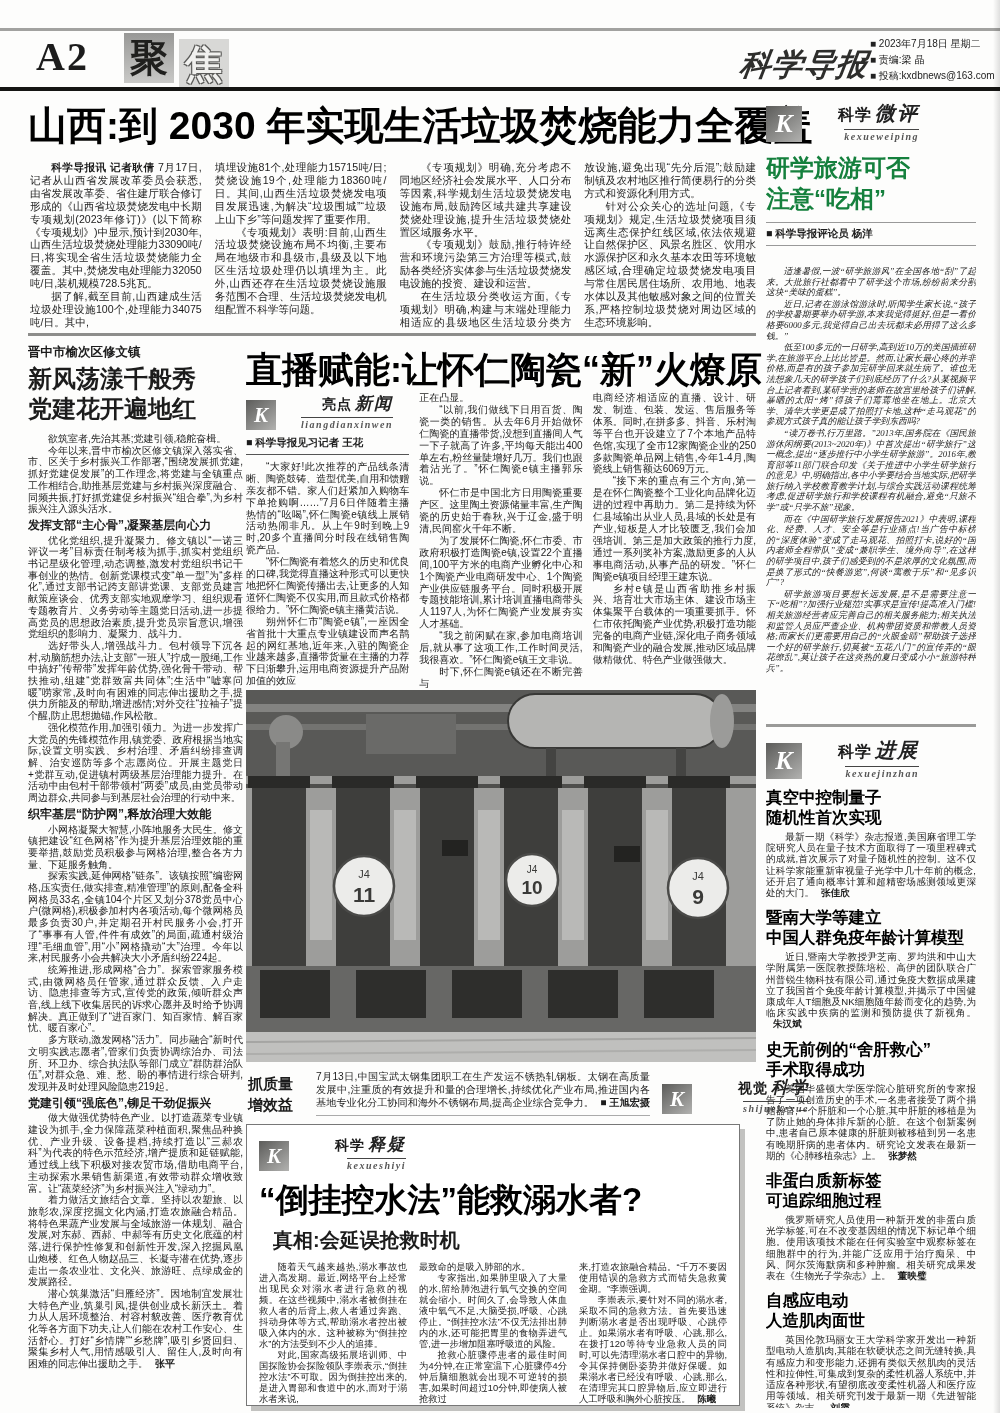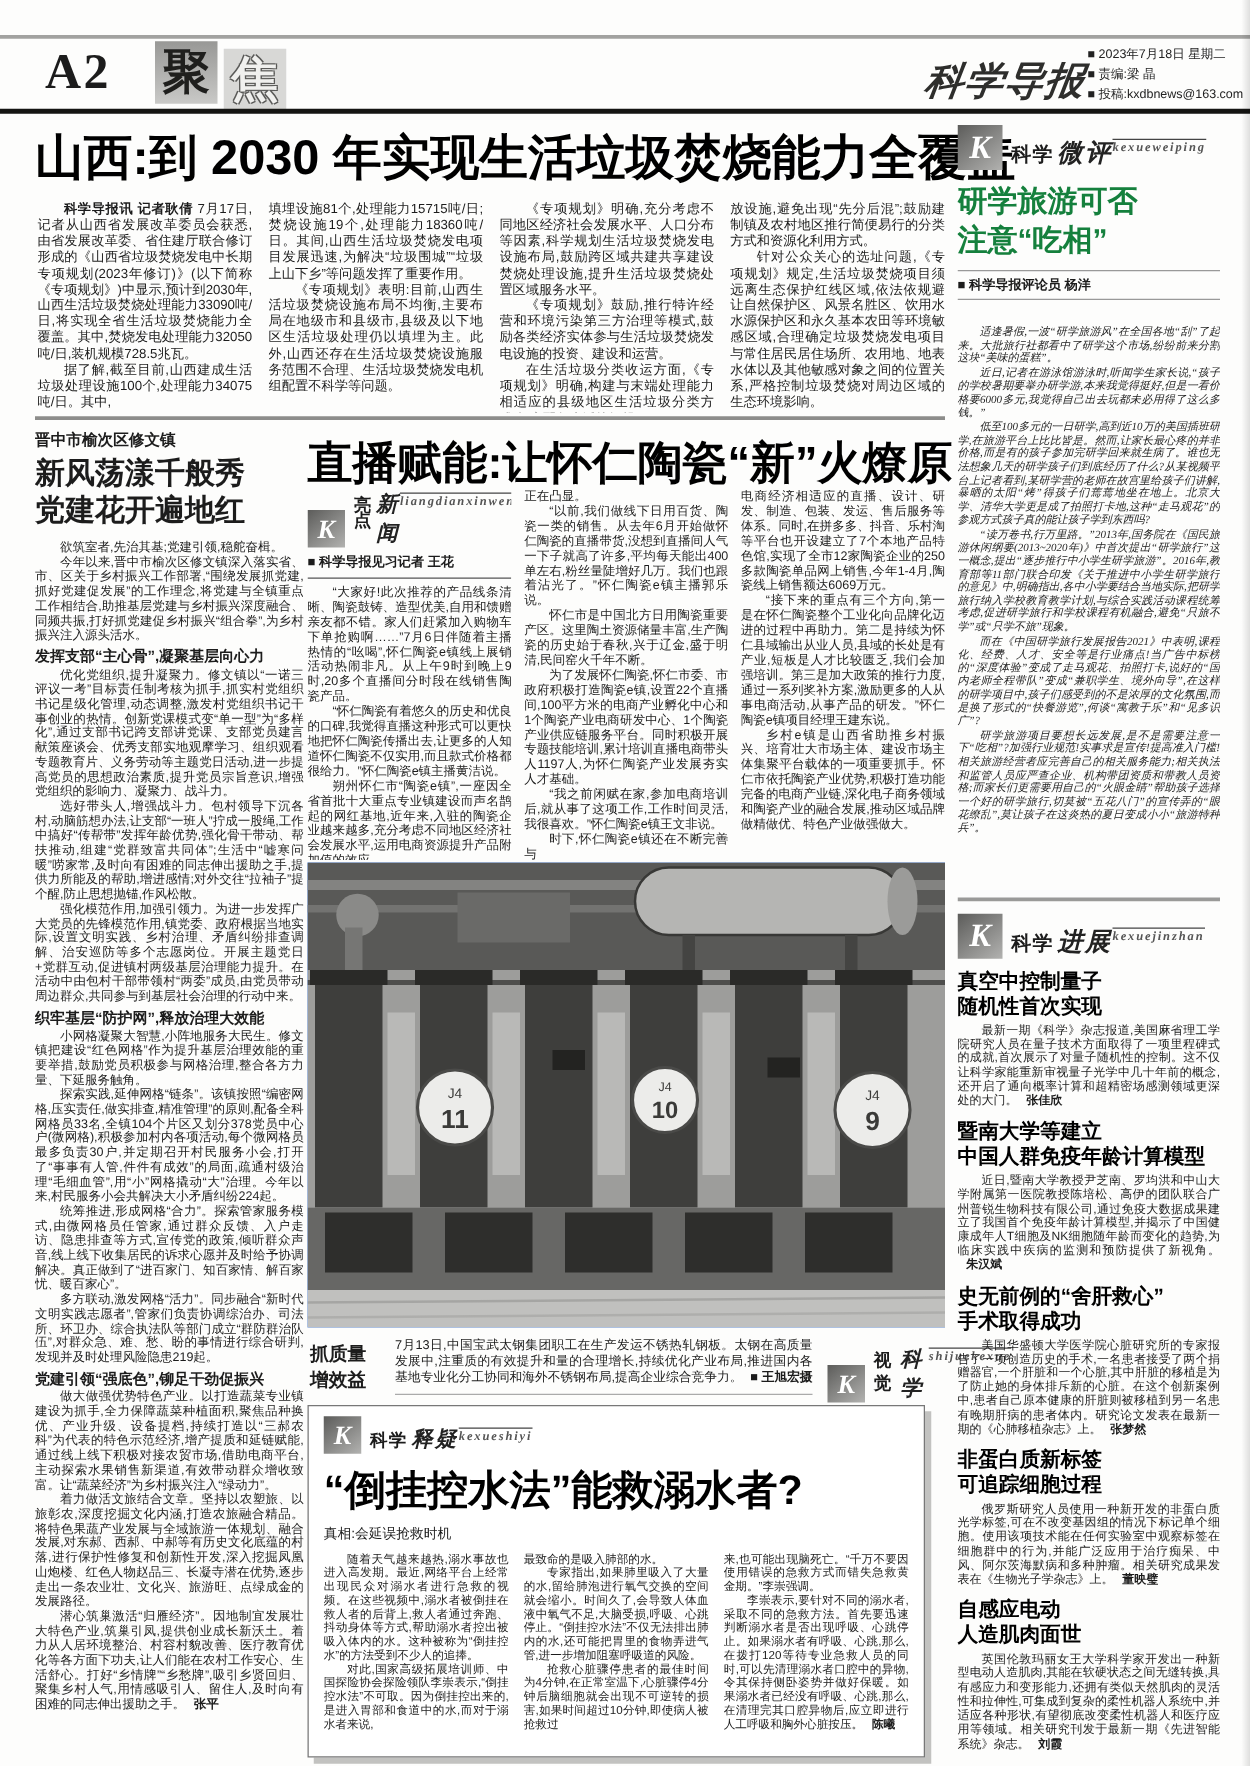--- a/index.html
+++ b/index.html
@@ -20,21 +20,21 @@
   .masthead{position:absolute;left:740px;top:44px;font:italic 700 31px "Liberation Serif","DejaVu Serif",serif;
         transform:skewX(-8deg);color:#2e2e2c;letter-spacing:1px;}
   .dateblock{position:absolute;left:870px;top:36px;width:126px;font-size:10px;line-height:16px;color:#222;}
   .dateblock .dline{white-space:nowrap;}
 
   
   .klogo{display:flex;align-items:flex-end;gap:7px;}
   .kbox{width:36px;height:36px;flex:0 0 auto;background:linear-gradient(140deg,#5c5c5a,#b2b2b0);
         color:#fff;font:italic 800 26px "Liberation Serif","DejaVu Serif",serif;
         display:flex;align-items:center;justify-content:center;}
-  .klabel{display:flex;flex-direction:row;min-width:110px;}
+  .klabel{display:flex;flex-direction:column;min-width:110px;align-items:flex-end;}
   .krow{display:flex;align-items:baseline;gap:3px;}
   .kcn{font-size:16px;font-weight:900;letter-spacing:1px;}
   .kscript{font:italic 700 20px "Liberation Serif","DejaVu Serif",serif;letter-spacing:2px;color:#222;}
   .kpy{font:italic 700 10px "Liberation Serif","DejaVu Serif",serif;color:#555;
         border-top:1.5px solid #444;margin-top:2px;padding-top:1px;letter-spacing:1.5px;}
   .klogo.sm .kbox{width:30px;height:30px;font-size:21px;}
   .klogo.sm .kcn{font-size:14px;font-family:Liberation Serif, serif;}
   .klogo.sm .kscript{font-size:17px;}
 
   
@@ -75,21 +75,21 @@
   .cap-label{position:absolute;left:2px;top:3px;width:62px;font-size:15px;font-weight:900;line-height:21px;white-space:pre-line;}
   .cap-text{position:absolute;left:70px;top:0;width:334px;font-size:10.2px;line-height:13.2px;
         text-align:justify;border-bottom:1px solid #aaa;padding-bottom:5px;}
   .credit{font-weight:700;float:right;}
   .cap-klogo{position:absolute;left:416px;top:6px;}
 
   
   .sy-box{position:absolute;left:246px;top:1124px;width:494px;height:282px;box-sizing:border-box;
         background:#fff;border:1px solid #777;box-shadow:5px 5px 0 #c2c2c0;padding:8px 12px;}
   .sy-head{font-size:33px;font-weight:900;margin:7px 0 4px;white-space:nowrap;color:#000;}
-  .sy-sub{font-size:11px;font-weight:400;margin:0 0 8px;}
+  .sy-sub{font-size:20px;font-weight:700;margin:0 14px 8px;}
   .sy-cols{display:flex;gap:12px;height:154px;overflow:hidden;font-size:9.3px;line-height:11px;}
   .sy-col{flex:1;overflow:hidden;}
 
   
   .sidebar{position:absolute;left:766px;top:100px;width:210px;height:1308px;overflow:hidden;}
   .wp-head{font-size:24px;line-height:31px;font-weight:900;white-space:pre-line;margin:10px 0 8px;color:#15803d;}
   .wp-byline{font-size:10.5px;font-weight:700;border-top:1px solid #999;border-bottom:1px solid #999;
         padding:4px 0;margin-bottom:20px;}
   .wp-body{font-family:"Liberation Serif","DejaVu Serif",serif;font-style:italic;
         font-size:8.8px;line-height:10.6px;height:448px;overflow:hidden;}
@@ -177,21 +177,21 @@
             <span class="kcn">亮点</span>
             <span class="kscript">新闻</span>
           </div>
           <div class="kpy">liangdianxinwen</div>
         </div>
       </div>
       <div class="c-byline">■ 科学导报见习记者 王花</div>
       <div>
           <p class="para">“大家好!此次推荐的产品线条清晰、陶瓷鼓铸、造型优美,自用和馈赠亲友都不错。家人们赶紧加入购物车下单抢购啊……”7月6日伴随着主播热情的“吆喝”,怀仁陶瓷e镇线上展销活动热闹非凡。从上午9时到晚上9时,20多个直播间分时段在线销售陶瓷产品。</p>
           <p class="para">“怀仁陶瓷有着悠久的历史和优良的口碑,我觉得直播这种形式可以更快地把怀仁陶瓷传播出去,让更多的人知道怀仁陶瓷不仅实用,而且款式价格都很给力。”怀仁陶瓷e镇主播黄洁说。</p>
-          <p class="para">朔州怀仁市“陶瓷e镇”,一座因全省首批十大重点专业镇建设而声名鹊起的网红基地,近年来,入驻的陶瓷企业越来越多,充分考虑不同地区经济社会发展水平,运用电商资源提升产品附加值的效应</p>
+          <p class="para">朔州怀仁市“陶瓷e镇”,一座因全省首批十大重点专业镇建设而声名鹊起的网红基地,近年来,入驻的陶瓷企业越来越多,直播带货量在主播的力荐下日渐攀升,运用电商资源提升产品附加值的效应</p>
         </div>
     </div>
     <div class="c-col">
         <p class="para cont">正在凸显。</p>
         <p class="para">“以前,我们做线下日用百货、陶瓷一类的销售。从去年6月开始做怀仁陶瓷的直播带货,没想到直播间人气一下子就高了许多,平均每天能出400单左右,粉丝量陡增好几万。我们也跟着沾光了。”怀仁陶瓷e镇主播郭乐说。</p>
         <p class="para">怀仁市是中国北方日用陶瓷重要产区。这里陶土资源储量丰富,生产陶瓷的历史始于春秋,兴于辽金,盛于明清,民间窑火千年不断。</p>
         <p class="para">为了发展怀仁陶瓷,怀仁市委、市政府积极打造陶瓷e镇,设置22个直播间,100平方米的电商产业孵化中心和1个陶瓷产业电商研发中心、1个陶瓷产业供应链服务平台。同时积极开展专题技能培训,累计培训直播电商带头人1197人,为怀仁陶瓷产业发展夯实人才基础。</p>
         <p class="para">“我之前闲赋在家,参加电商培训后,就从事了这项工作,工作时间灵活,我很喜欢。”怀仁陶瓷e镇王文非说。</p>
         <p class="para">时下,怀仁陶瓷e镇还在不断完善与</p>
       </div>
@@ -308,21 +308,21 @@
           <p class="para">随着天气越来越热,溺水事故也进入高发期。最近,网络平台上经常出现民众对溺水者进行急救的视频。在这些视频中,溺水者被倒挂在救人者的后背上,救人者通过奔跑、抖动身体等方式,帮助溺水者控出被吸入体内的水。这种被称为“倒挂控水”的方法受到不少人的追捧。</p>
           <p class="para">对此,国家高级拓展培训师、中国探险协会探险领队李崇表示,“倒挂控水法”不可取。因为倒挂控出来的,是进入胃部和食道中的水,而对于溺水者来说,</p>
         </div>
       <div class="sy-col">
           <p class="para cont">最致命的是吸入肺部的水。</p>
           <p class="para">专家指出,如果肺里吸入了大量的水,留给肺泡进行氧气交换的空间就会缩小。时间久了,会导致人体血液中氧气不足,大脑受损,呼吸、心跳停止。“倒挂控水法”不仅无法排出肺内的水,还可能把胃里的食物弄进气管,进一步增加阻塞呼吸道的风险。</p>
           <p class="para">抢救心脏骤停患者的最佳时间为4分钟,在正常室温下,心脏骤停4分钟后脑细胞就会出现不可逆转的损害,如果时间超过10分钟,即使病人被抢救过</p>
         </div>
       <div class="sy-col">
         <div>
-            <p class="para cont">来,也可能出现脑死亡。“千万不要因使用错误的急救方式而错失急救黄金期。”李崇强调。</p>
+            <p class="para cont">来,打造农旅融合精品。“千万不要因使用错误的急救方式而错失急救黄金期。”李崇强调。</p>
           </div>
         <p class="para"><span>李崇表示,要针对不同的溺水者,采取不同的急救方法。首先要迅速判断溺水者是否出现呼吸、心跳停止。如果溺水者有呼吸、心跳,那么,在拨打120等待专业急救人员的同时,可以先清理溺水者口腔中的异物,令其保持侧卧姿势并做好保暖。如果溺水者已经没有呼吸、心跳,那么,在清理完其口腔异物后,应立即进行人工呼吸和胸外心脏按压。</span><b class="auth">陈曦</b></p>
       </div>
     </div>
   </div>
 
   <div class="sidebar">
 
     <div class="klogo">
       <div class="kbox">K</div>

